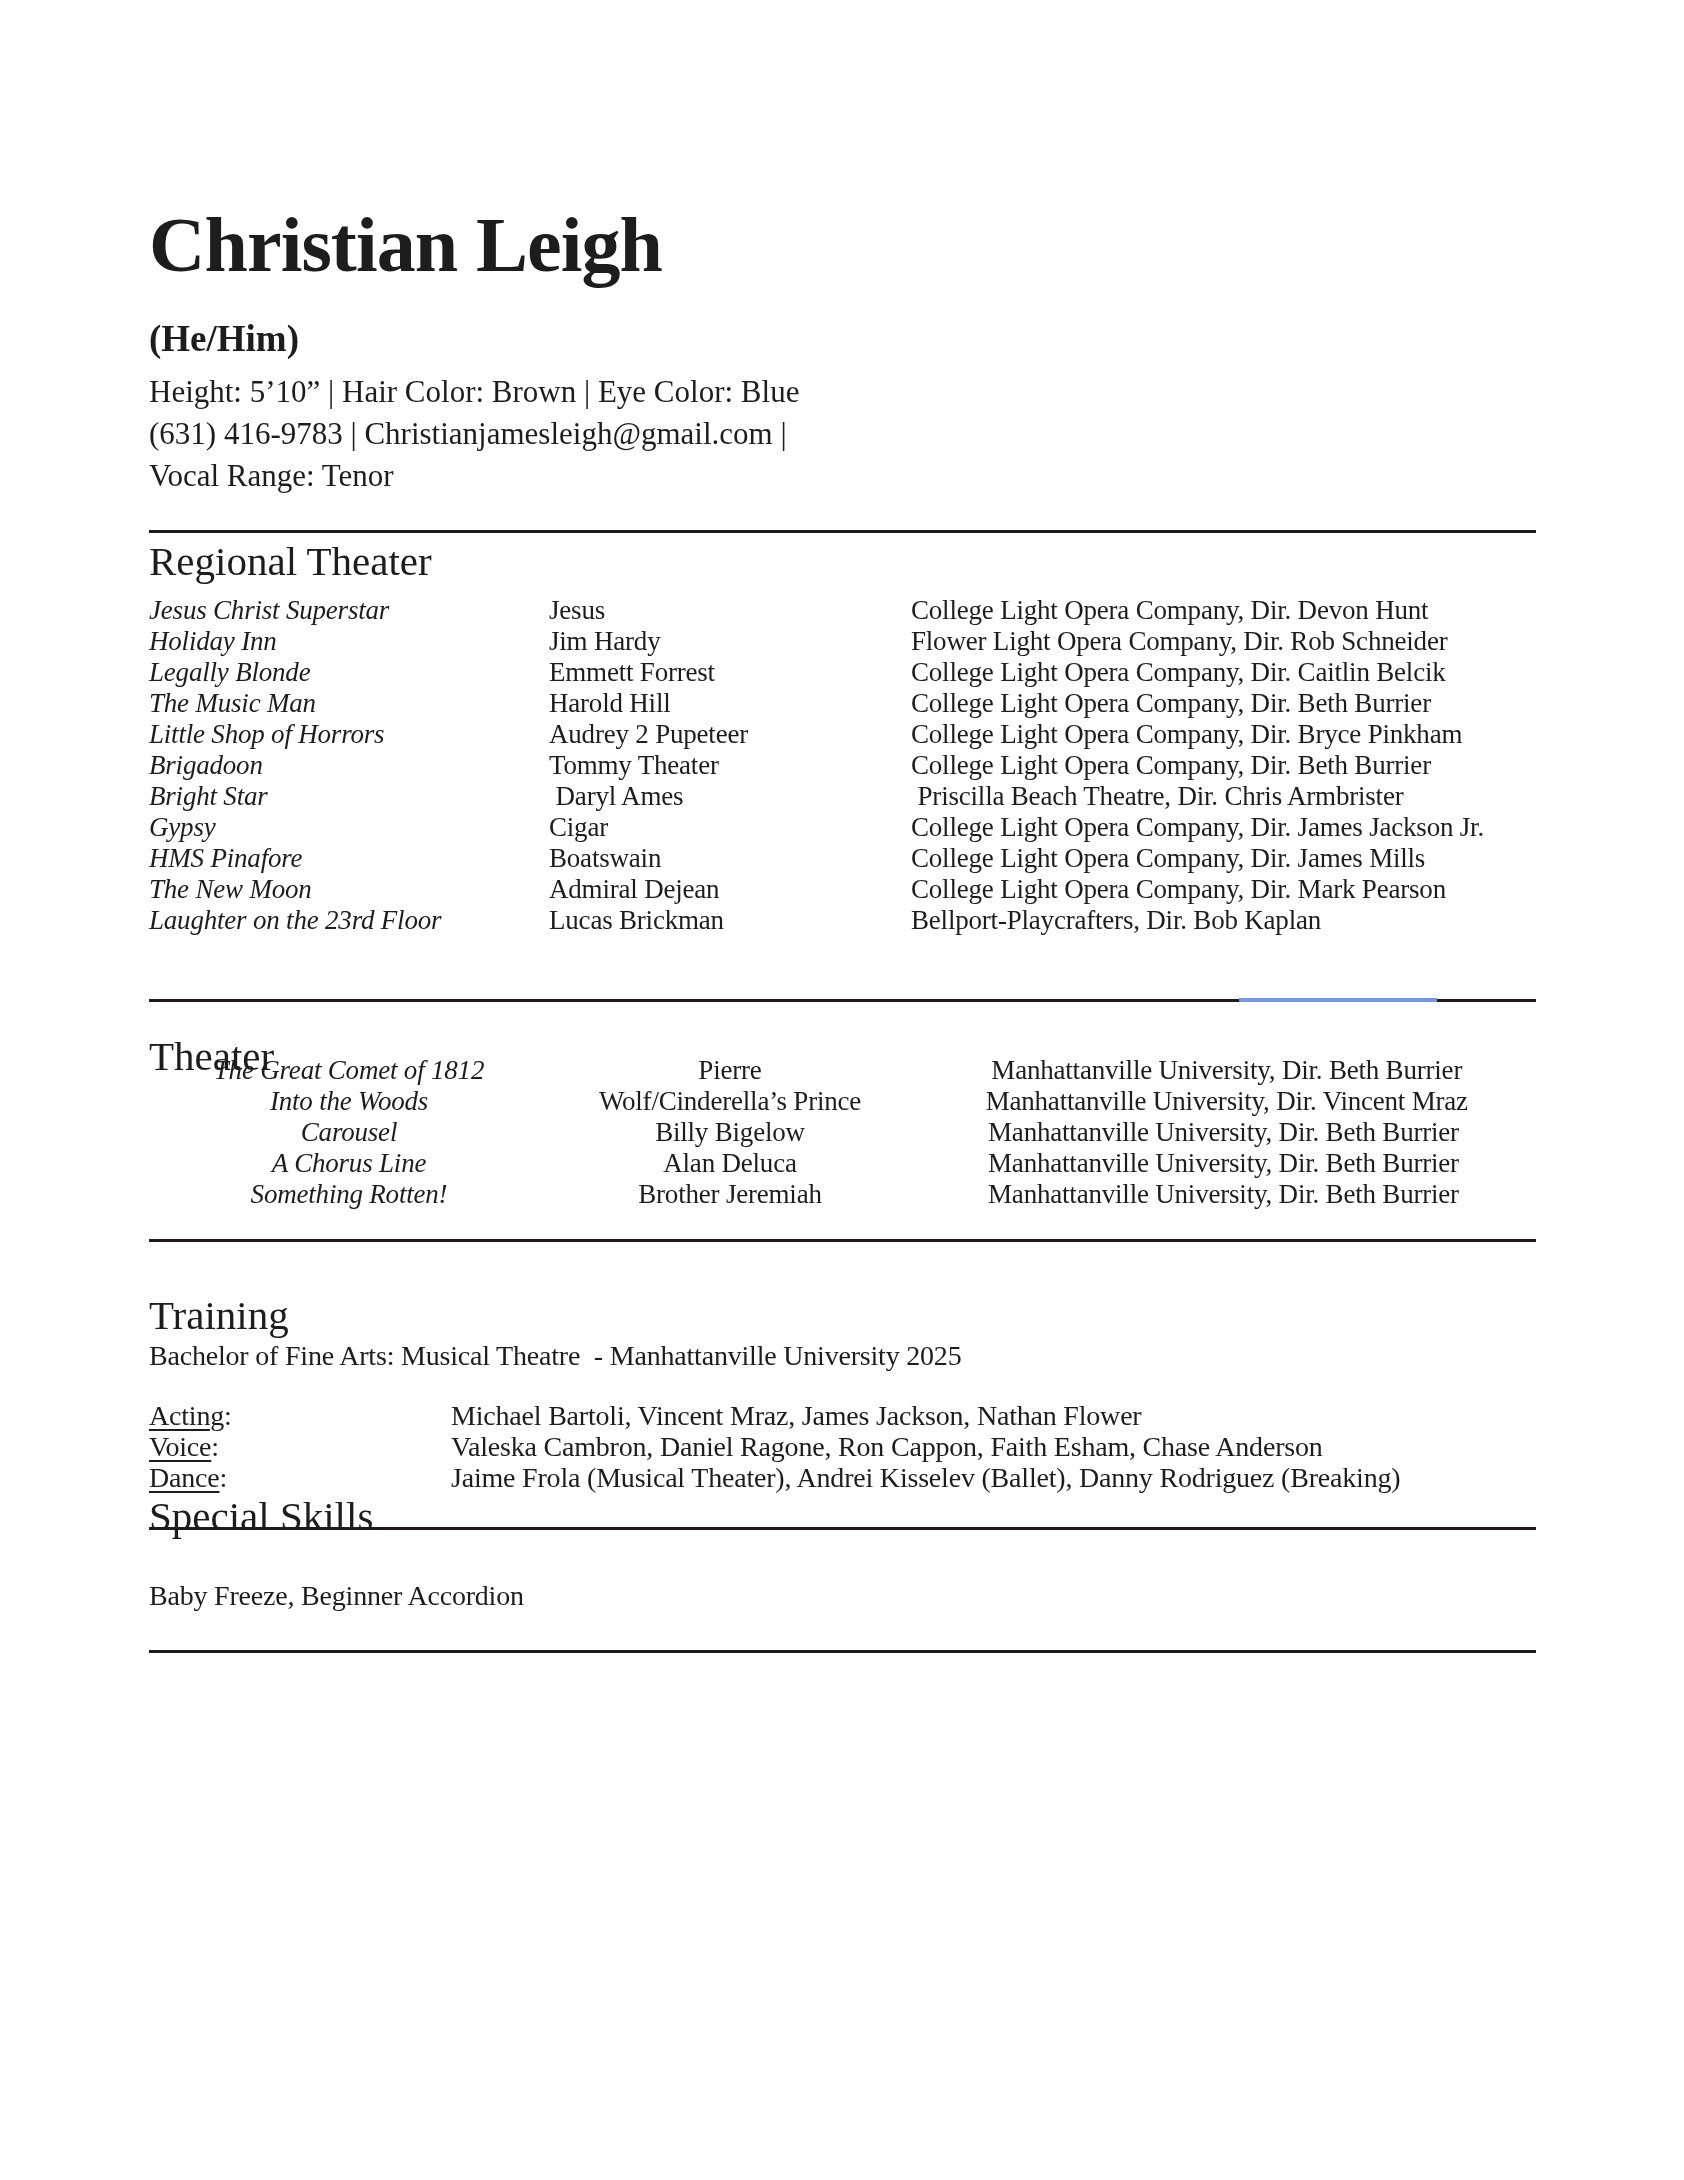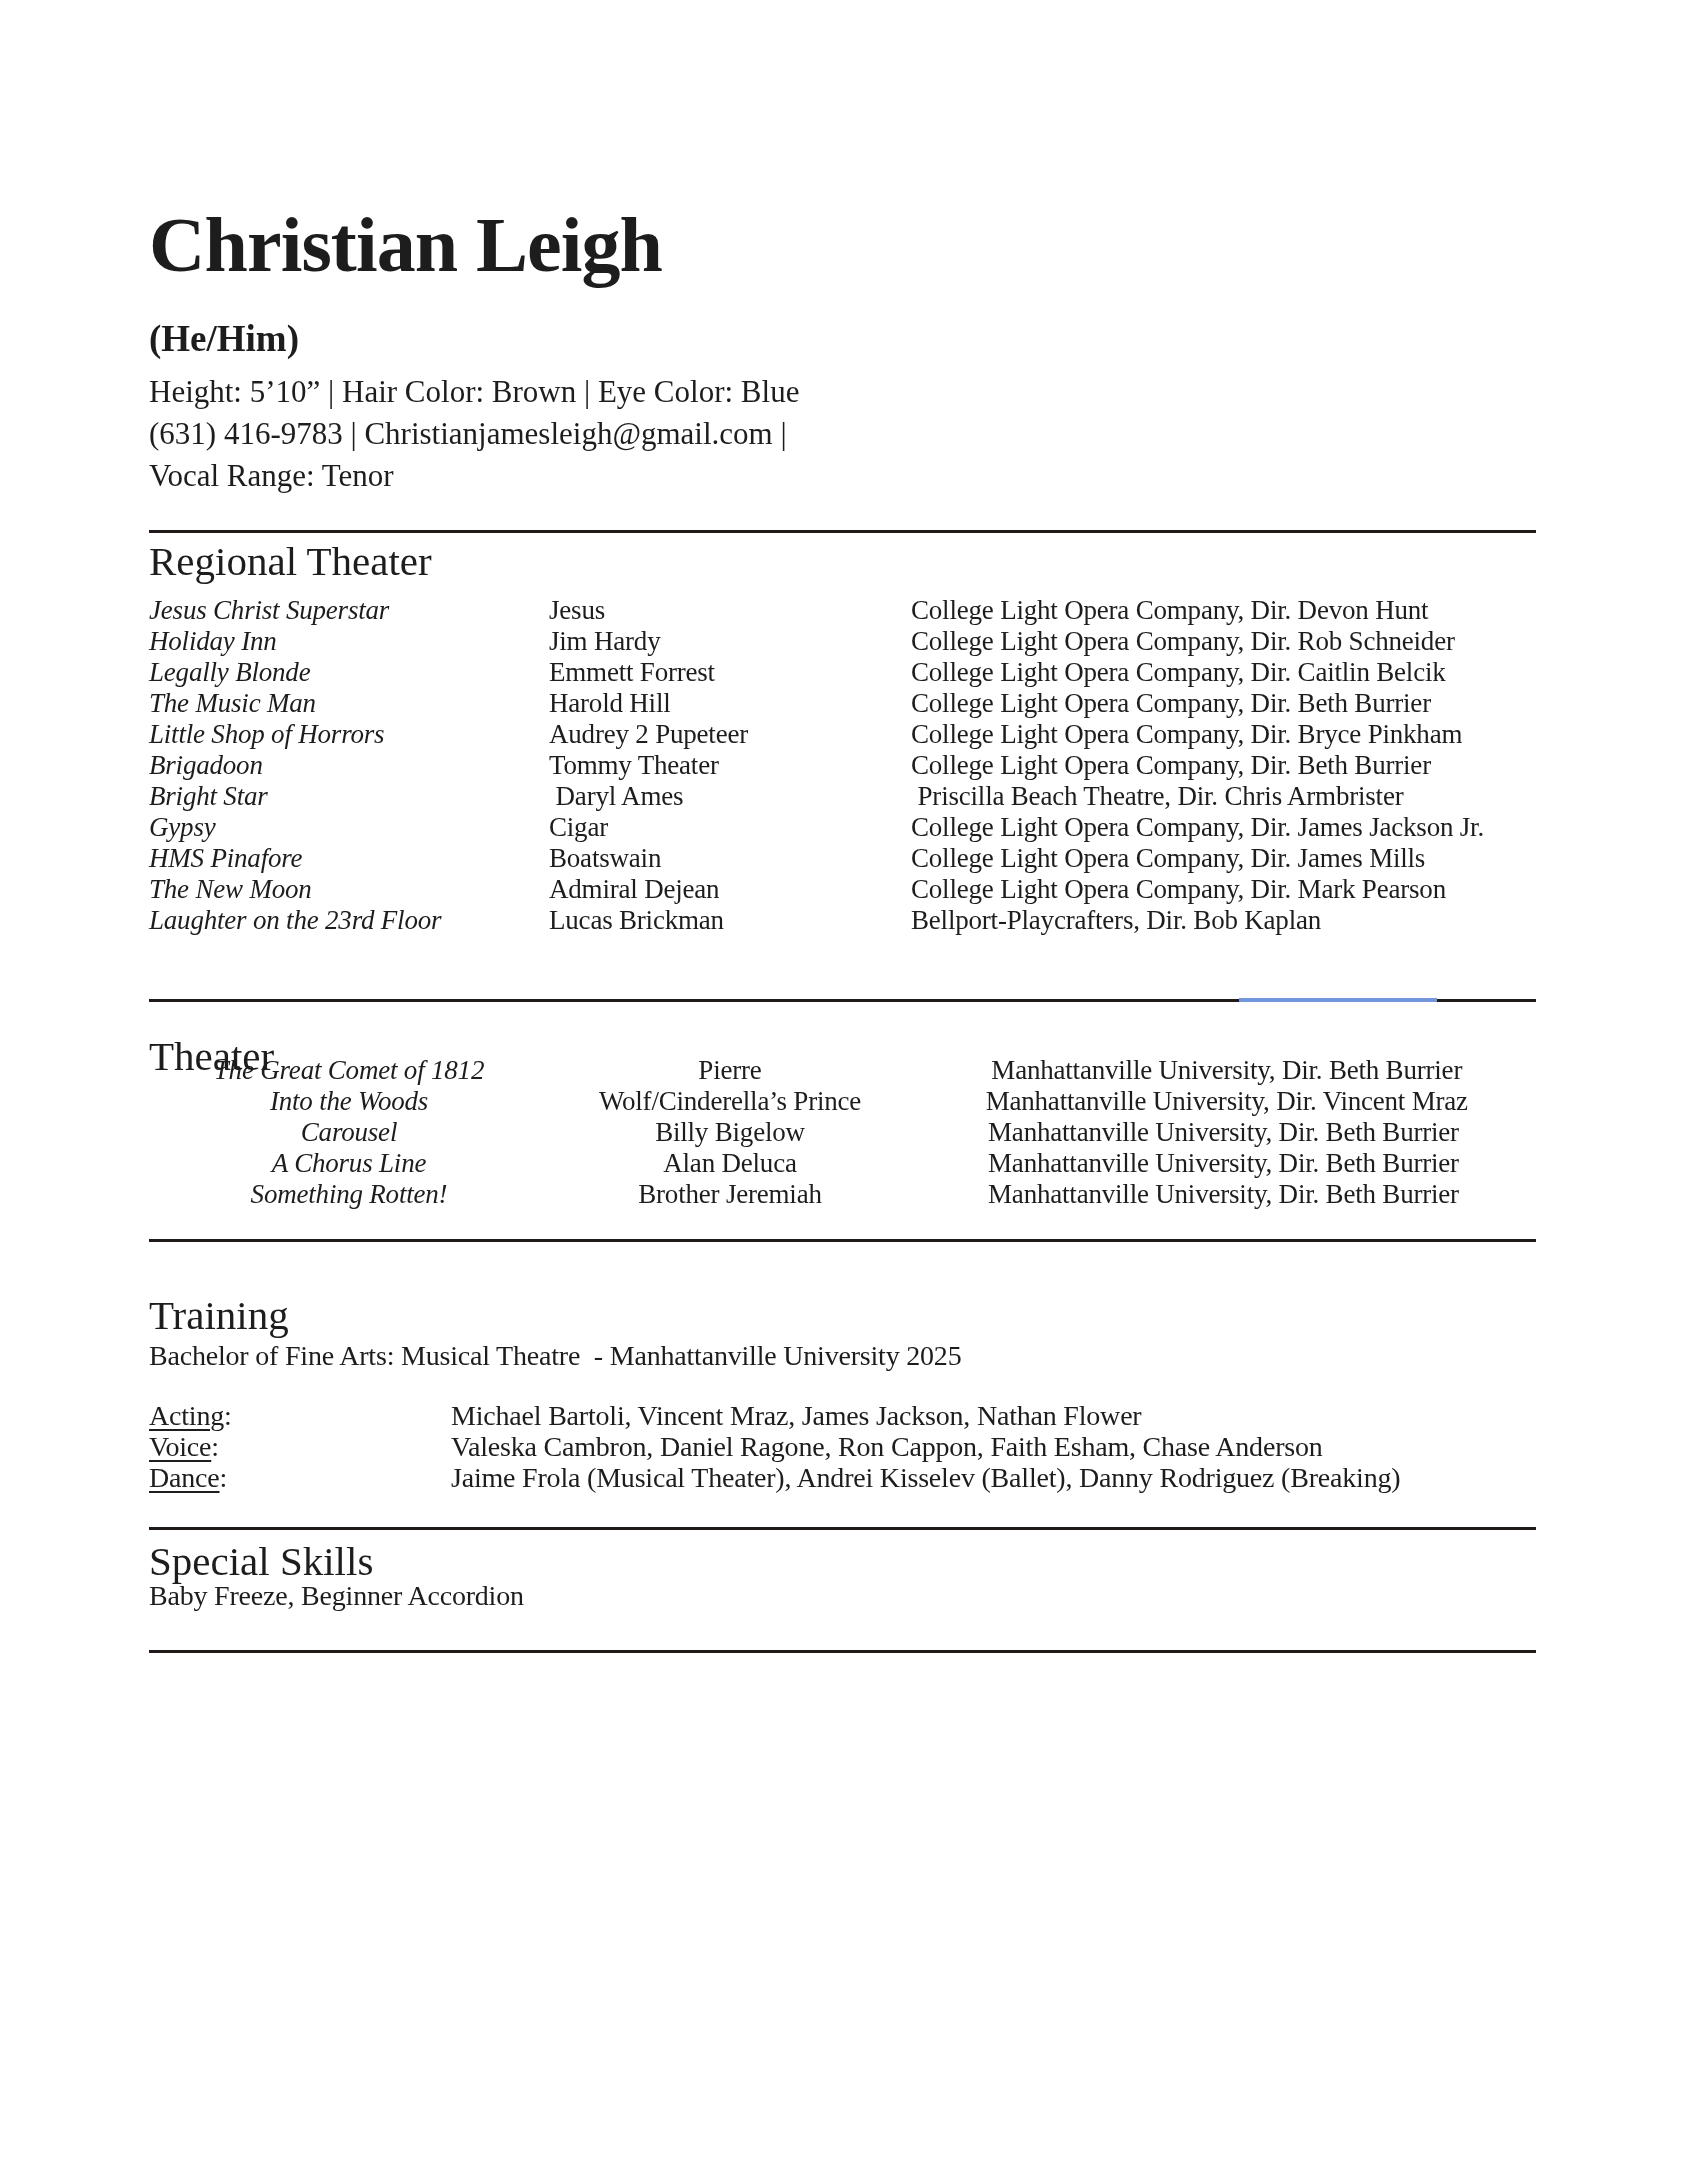--- a/index.html
+++ b/index.html
@@ -49,21 +49,21 @@
     width: 198px;
     height: 4.3px;
     background: #7396dd;
   }
 
   
   .sec-heading { font-size: 41px; line-height: 49px; font-weight: 400; margin: 0; }
   .h-regional { top: 525px; }
   .h-theater  { top: 1020px; }
   .h-training { top: 1279px; }
-  .h-skills   { top: 1525px; }
+  .h-skills   { top: 1480px; }
 
   
   .credits { display: block; }
   .credits-regional { top: 583px; }
   .credits-theater  { top: 1043px; text-align: center; }
   .crow {
     display: grid;
     grid-template-columns: 400px 362px 1fr;
     font-size: 27px;
     line-height: 31px;
@@ -102,21 +102,21 @@
 
   <div class="abs credits credits-regional">
     <div class="crow">
       <span class="show">Jesus Christ Superstar</span>
       <span class="role">Jesus</span>
       <span class="co">College Light Opera Company, Dir. Devon Hunt</span>
     </div>
     <div class="crow">
       <span class="show">Holiday Inn</span>
       <span class="role">Jim Hardy</span>
-      <span class="co">College Light Opera Company, Dir. Rob Schneider</span>
+      <span class="co">Flower Light Opera Company, Dir. Rob Schneider</span>
     </div>
     <div class="crow">
       <span class="show">Legally Blonde</span>
       <span class="role">Emmett Forrest</span>
       <span class="co">College Light Opera Company, Dir. Caitlin Belcik</span>
     </div>
     <div class="crow">
       <span class="show">The Music Man</span>
       <span class="role">Harold Hill</span>
       <span class="co">College Light Opera Company, Dir. Beth Burrier</span>

